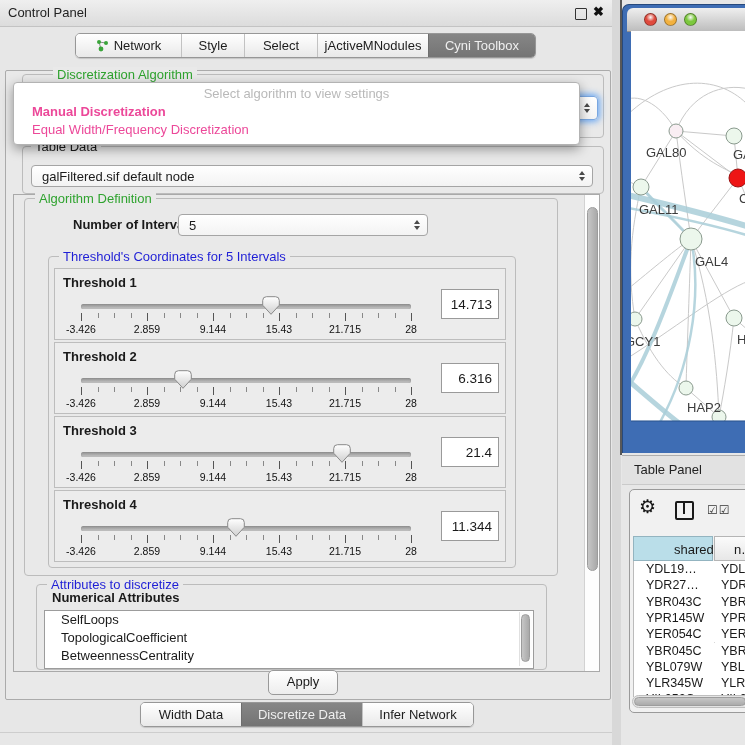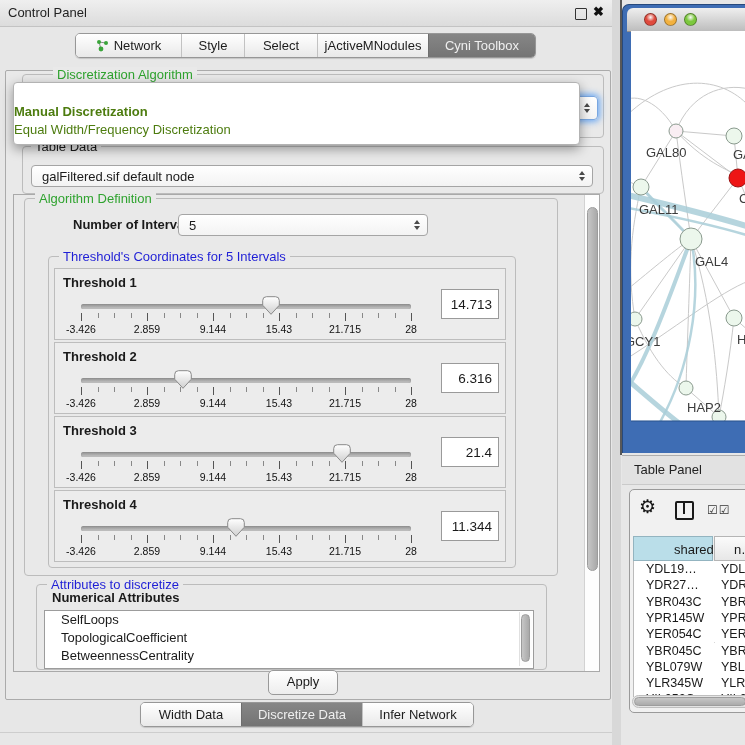--- a/index.html
+++ b/index.html
@@ -33,21 +33,21 @@
     font-size:13px;display:flex;align-items:center;padding:0 20px 0 10px;box-sizing:border-box;}
   .stepper{position:absolute;right:7px;top:50%;transform:translateY(-50%);display:flex;flex-direction:column;gap:2px;}
   .arr-up{width:0;height:0;border-left:3.5px solid transparent;border-right:3.5px solid transparent;border-bottom:4.5px solid #4a4a4a;}
   .arr-dn{width:0;height:0;border-left:3.5px solid transparent;border-right:3.5px solid transparent;border-top:4.5px solid #4a4a4a;}
   #combo-algo{left:30px;top:96px;width:568px;height:24px;
     box-shadow:0 0 6px 2px rgba(90,160,245,.85);border-color:#7aa7e0;}
   
   #popup{left:13px;top:82px;width:565px;height:61px;background:#fff;border:1px solid #b3b3b3;
     border-radius:4px;box-shadow:0 4px 12px rgba(0,0,0,.38);z-index:40;font-size:13px;}
   #popup-header{position:absolute;left:0;top:3px;width:100%;text-align:center;color:#b9b9b9;}
-  .popup-opt{position:absolute;left:0;white-space:nowrap;color:#4d7c0f;}
+  .popup-opt{position:absolute;left:18px;white-space:nowrap;color:#ec4899;}
   
   #scrollpane{left:13px;top:194px;width:585px;height:476px;border:1px solid #a9a9a9;background:#e9e9e9;}
   .vtrack{position:absolute;background:#fdfdfd;border-left:1px solid #d2d2d2;}
   .vthumb{position:absolute;border-radius:6px;background:linear-gradient(90deg,#c6c6c6,#a9a9a9);border:1px solid #9b9b9b;box-sizing:border-box;}
   
   .th-row{position:absolute;left:54px;width:452px;height:72px;border:1px solid #bdbdbd;background:#ececec;box-sizing:border-box;}
   .th-label{position:absolute;left:8px;top:6px;font-size:13px;font-weight:bold;}
   .th-track{position:absolute;left:26px;top:35px;width:330px;height:5px;border-radius:3px;
     background:linear-gradient(#8f8f8f,#c8c8c8);box-shadow:inset 0 0 1px #777;}
   .th-thumb{position:absolute;top:27px;}
@@ -132,20 +132,21 @@
   <span class="gtitle green" style="left:30px;">Discretization Algorithm</span>
 </div>
 <div class="abs combo" id="combo-algo">
   <div class="stepper">
       <div class="arr-up"></div>
       <div class="arr-dn"></div>
     </div>
 </div>
 
 <div class="abs" id="popup">
+  <div id="popup-header">Select algorithm to view settings</div>
 <div class="popup-opt" style="top: 21px; font-weight: bold;">Manual Discretization</div>
     <div class="popup-opt" style="top: 39px;">Equal Width/Frequency Discretization</div>
   </div>
 
 <div class="abs group" style="left:22px;top:146px;width:580px;height:46px;">
   <span class="gtitle dark" style="left:8px;">Table Data</span>
   <div class="combo" style="position:absolute;left:8px;top:18px;width:562px;height:22px;">
     <span>galFiltered.sif default node</span>
     <div class="stepper">
         <div class="arr-up"></div>

